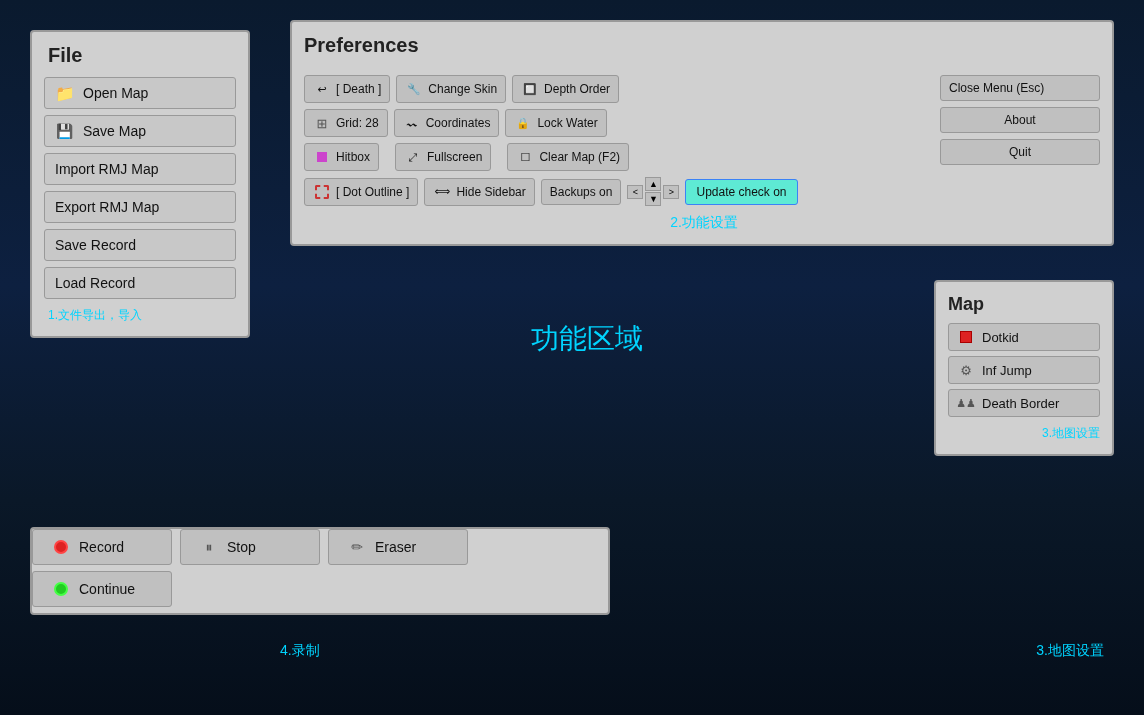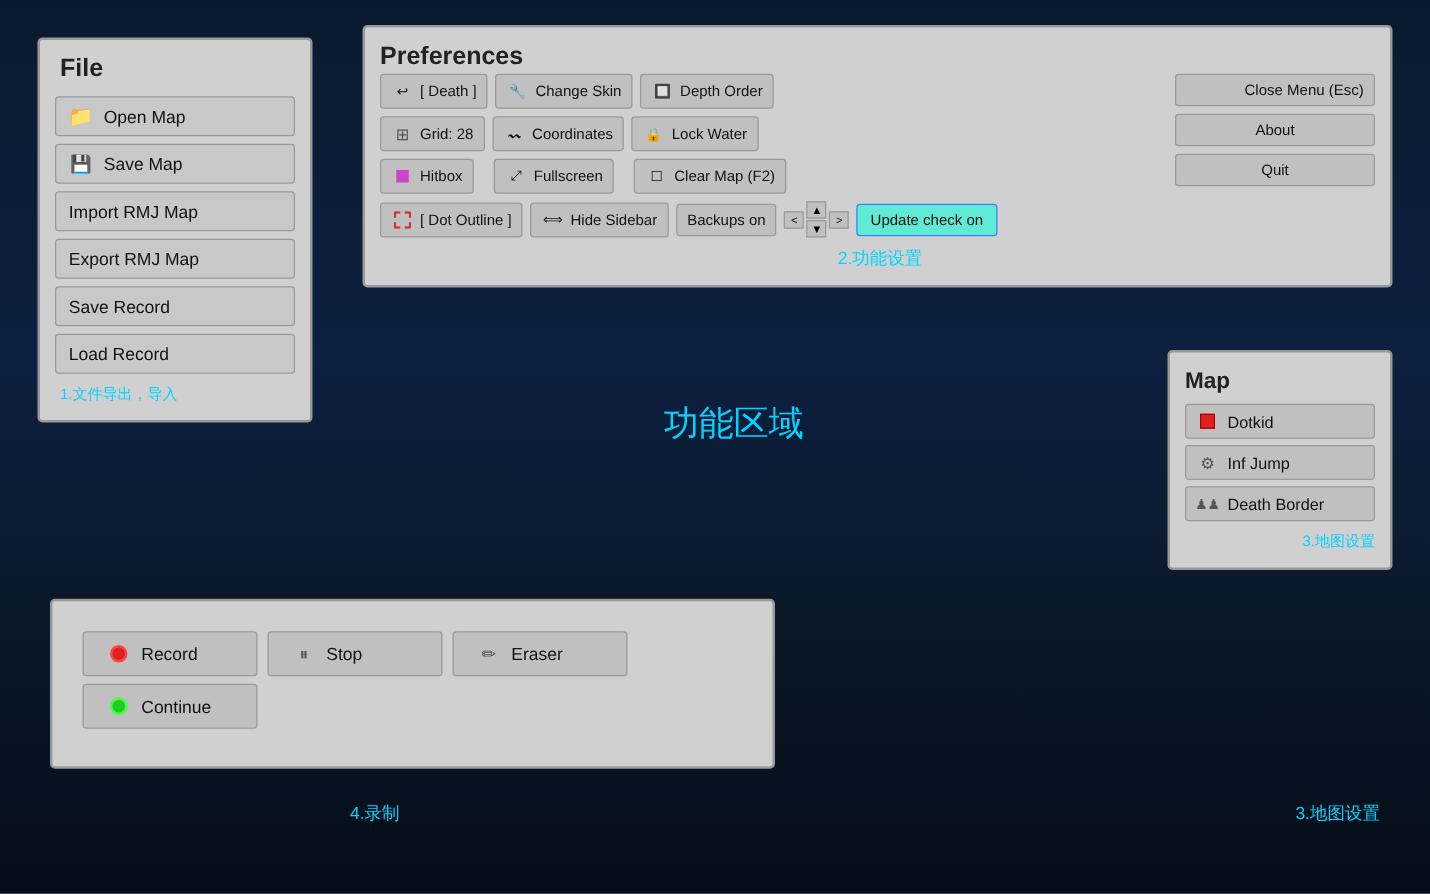--- a/index.html
+++ b/index.html
@@ -74,21 +74,21 @@
       background: #d0d0d0;
       border: 2px solid #999;
       border-radius: 4px;
       padding: 12px;
     }
 
     .prefs-title {
       font-size: 20px;
       font-weight: bold;
       color: #222;
-      margin-bottom: 2px;
+      margin-bottom: 18px;
     }
 
     .prefs-body {
       display: flex;
       gap: 10px;
     }
 
     .prefs-right {
       display: flex;
       flex-direction: column;
@@ -199,26 +199,26 @@
       display: inline-flex;
       align-items: center;
       justify-content: center;
       flex-shrink: 0;
     }
 
     
     .record-panel {
       position: absolute;
       bottom: 100px;
-      left: 40px;
+      left: 30px;
       width: 580px;
       background: #d0d0d0;
       border: 2px solid #999;
       border-radius: 4px;
-      padding: 24px;
+      padding: 0;
     }
 
     .record-row {
       display: flex;
       gap: 8px;
       margin-bottom: 6px;
     }
 
     .rec-btn {
       display: flex;
@@ -367,21 +367,21 @@
           </div>
           <button class="arr-btn">&gt;</button>
         </div>
         <button class="update-btn">
           <span>Update check on</span>
         </button>
       </div>
     </div>
 
     <div class="prefs-right">
-      <button class="pref-btn" style="justify-content:flex-end;">
+      <button class="pref-btn" style="justify-content:flex-start;">
         <span>Close Menu (Esc)</span>
       </button>
       <button class="pref-btn" style="justify-content:center;">
         <span>About</span>
       </button>
       <button class="pref-btn" style="justify-content:center;">
         <span>Quit</span>
       </button>
     </div>
   </div>

